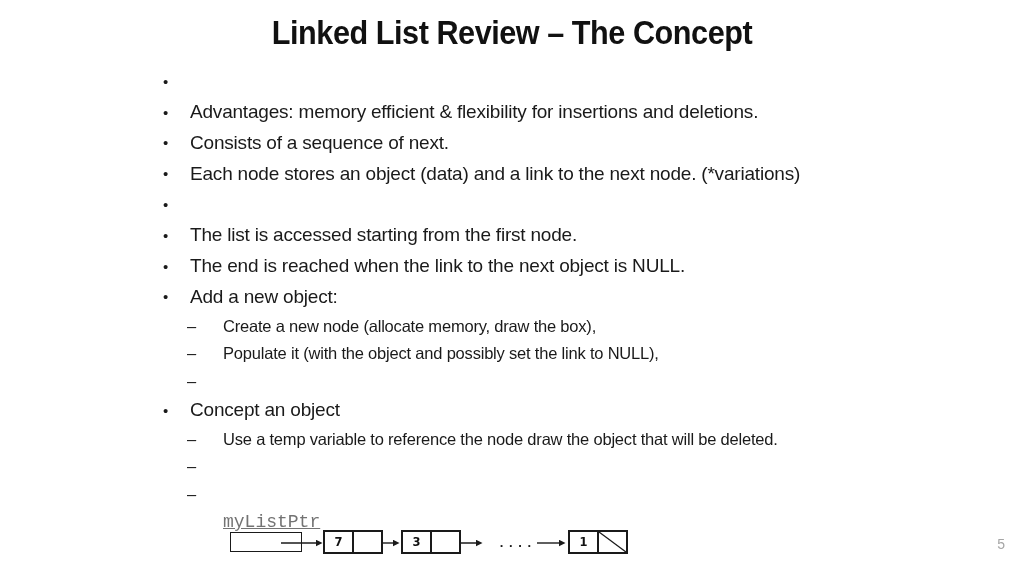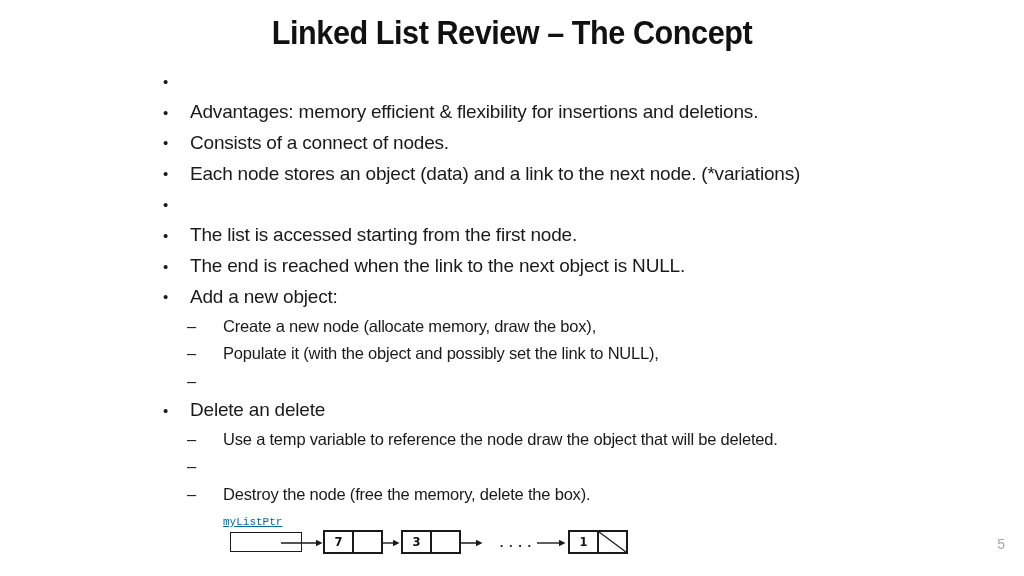--- a/index.html
+++ b/index.html
@@ -66,24 +66,24 @@
     left: 220px;
     top: 505px;
     width: 460px;
     height: 64px;
   }
   .ptr-label {
     position: absolute;
     left: 3px;
     top: 10px;
     font-family: "Liberation Mono", monospace;
-    font-size: 11px;
+    font-size: 18px;
     line-height: 14px;
     text-decoration: underline;
-    color: #0369a1;
+    color: #737373;
   }
   .ptr-box {
     position: absolute;
     left: 10px;
     top: 27px;
     width: 72px;
     height: 20px;
     border: 1.5px solid #1a1a1a;
     background: #fff;
     box-sizing: border-box;
@@ -147,21 +147,21 @@
   <ul class="bullets" id="bullet-list">
       <li class="lvl1">
         <span class="marker">•</span>
       </li>
       <li class="lvl1">
         <span class="marker">•</span>
         <span>Advantages: memory efficient &amp; flexibility for insertions and deletions.</span>
       </li>
       <li class="lvl1">
         <span class="marker">•</span>
-        <span>Consists of a connect of nodes.</span>
+        <span>Consists of a sequence of next.</span>
       </li>
       <li class="lvl1">
         <span class="marker">•</span>
         <span>Each node stores an object (data) and a link to the next node. (*variations)</span>
       </li>
       <li class="lvl1">
         <span class="marker">•</span>
       </li>
       <li class="lvl1">
         <span class="marker">•</span>
@@ -181,32 +181,31 @@
       </li>
       <li class="lvl2">
         <span class="marker">–</span>
         <span>Populate it (with the object and possibly set the link to NULL),</span>
       </li>
       <li class="lvl2">
         <span class="marker">–</span>
       </li>
       <li class="lvl1">
         <span class="marker">•</span>
-        <span>Delete an delete</span>
+        <span>Concept an object</span>
       </li>
       <li class="lvl2">
         <span class="marker">–</span>
         <span>Use a temp variable to reference the node draw the object that will be deleted.</span>
       </li>
       <li class="lvl2">
         <span class="marker">–</span>
       </li>
       <li class="lvl2">
         <span class="marker">–</span>
-        <span>Destroy the node (free the memory, delete the box).</span>
       </li>
     </ul>
 
   <div class="diagram">
     <div class="ptr-label">myListPtr</div>
     <div class="ptr-box"></div>
 
     <svg class="arrows-svg" width="460" height="64" viewBox="0 0 460 64">
       <defs>
         <marker id="ah" markerWidth="8" markerHeight="8" refX="0.5" refY="3.5" orient="auto" markerUnits="userSpaceOnUse">

